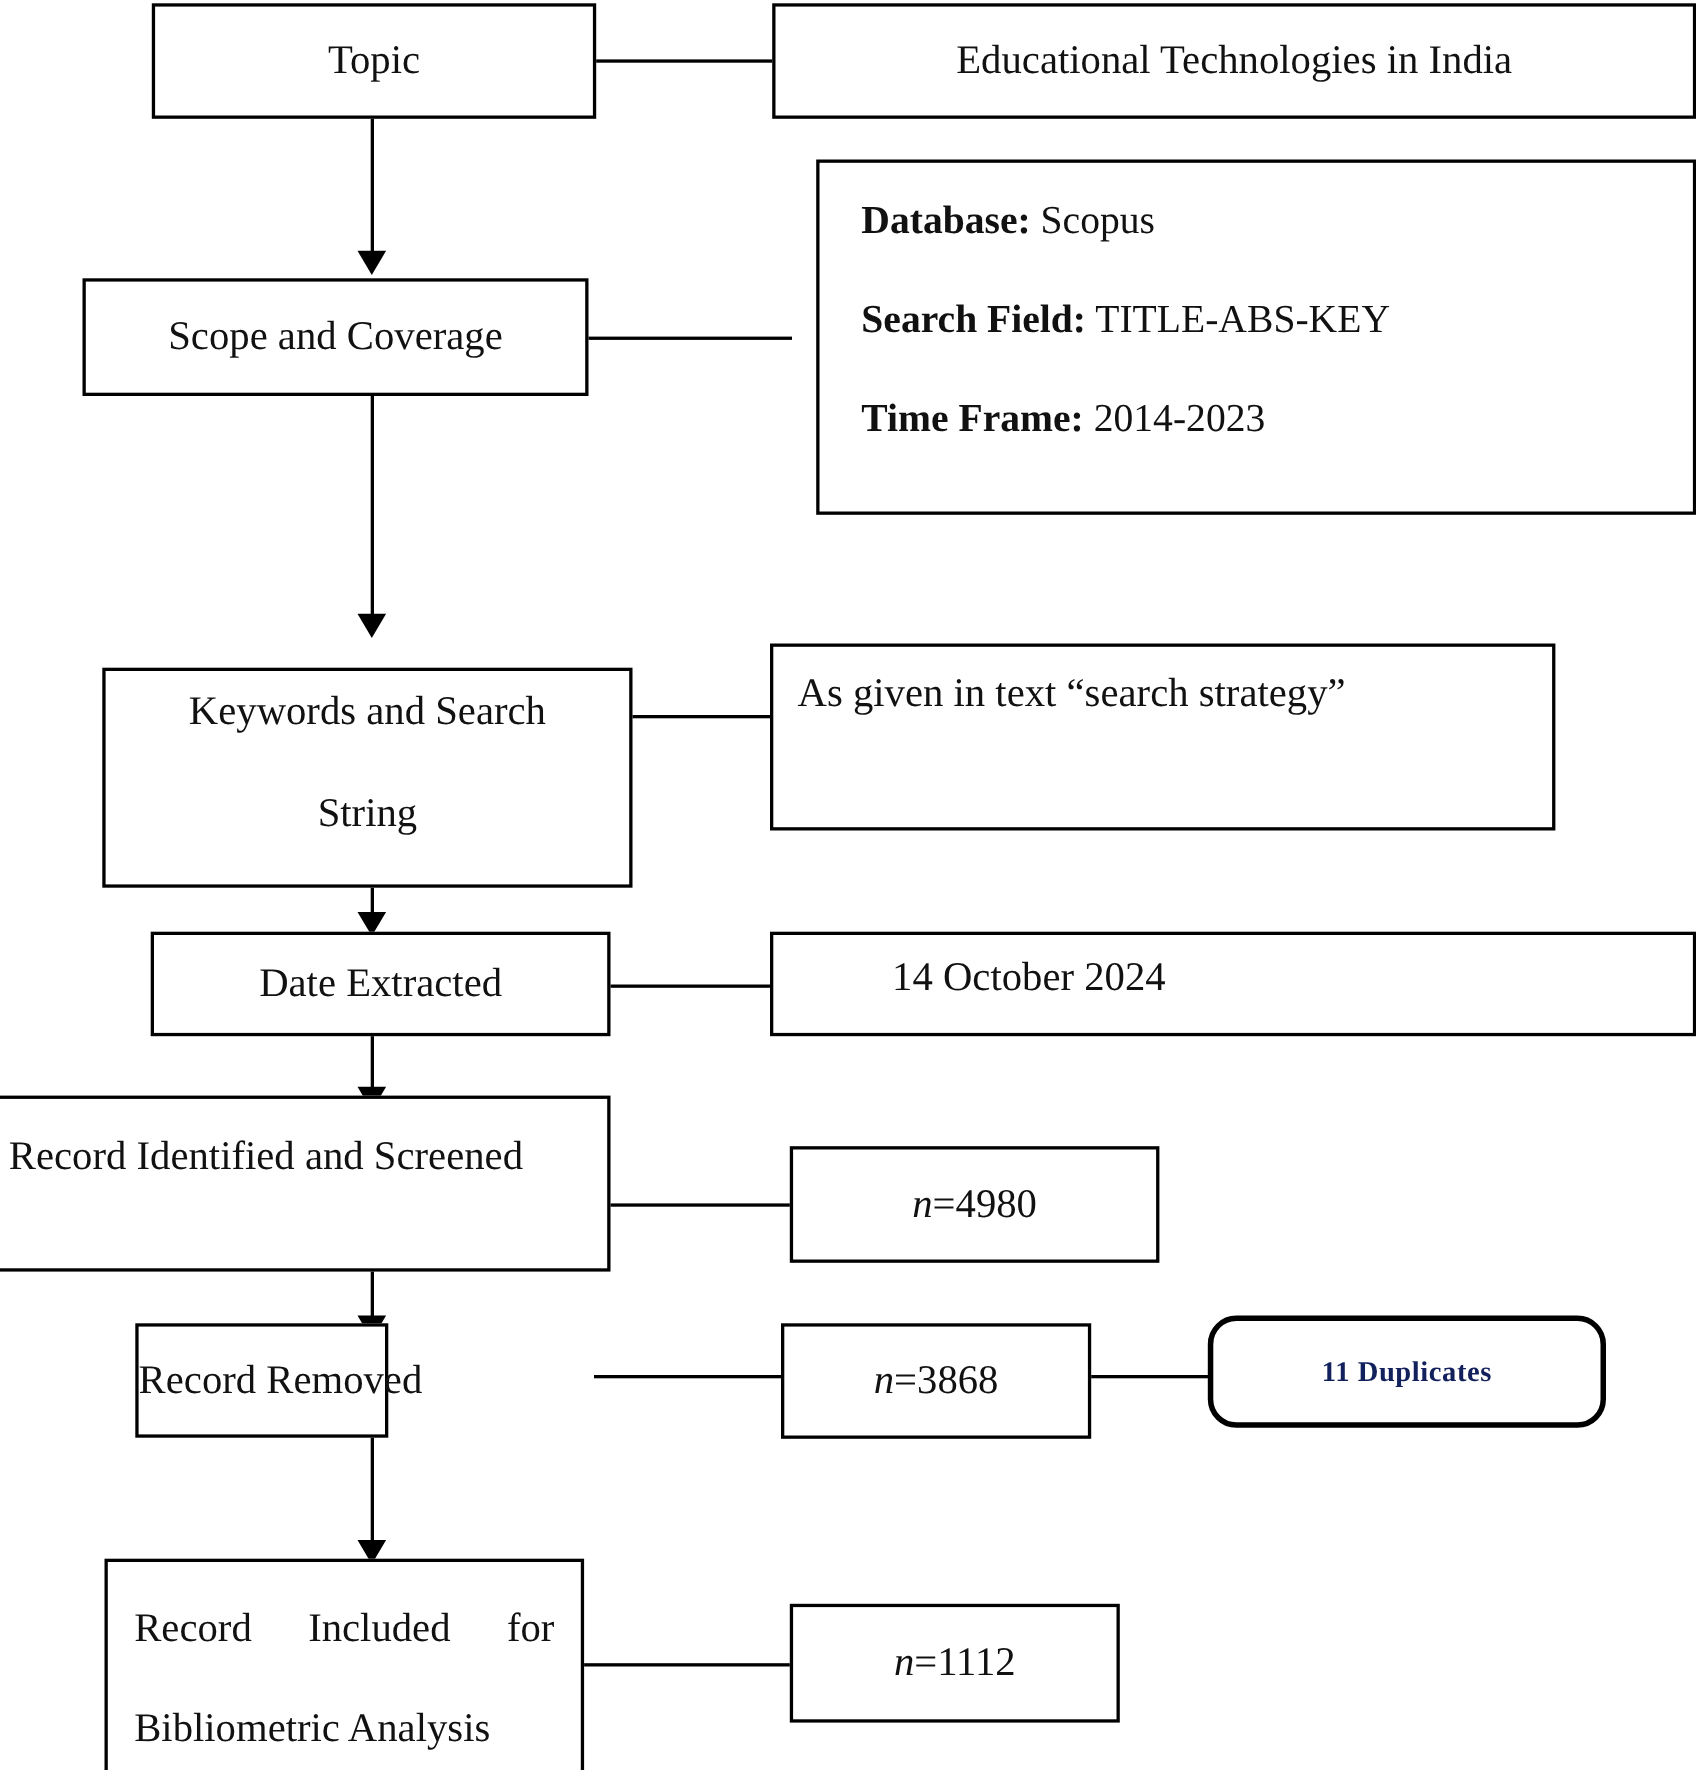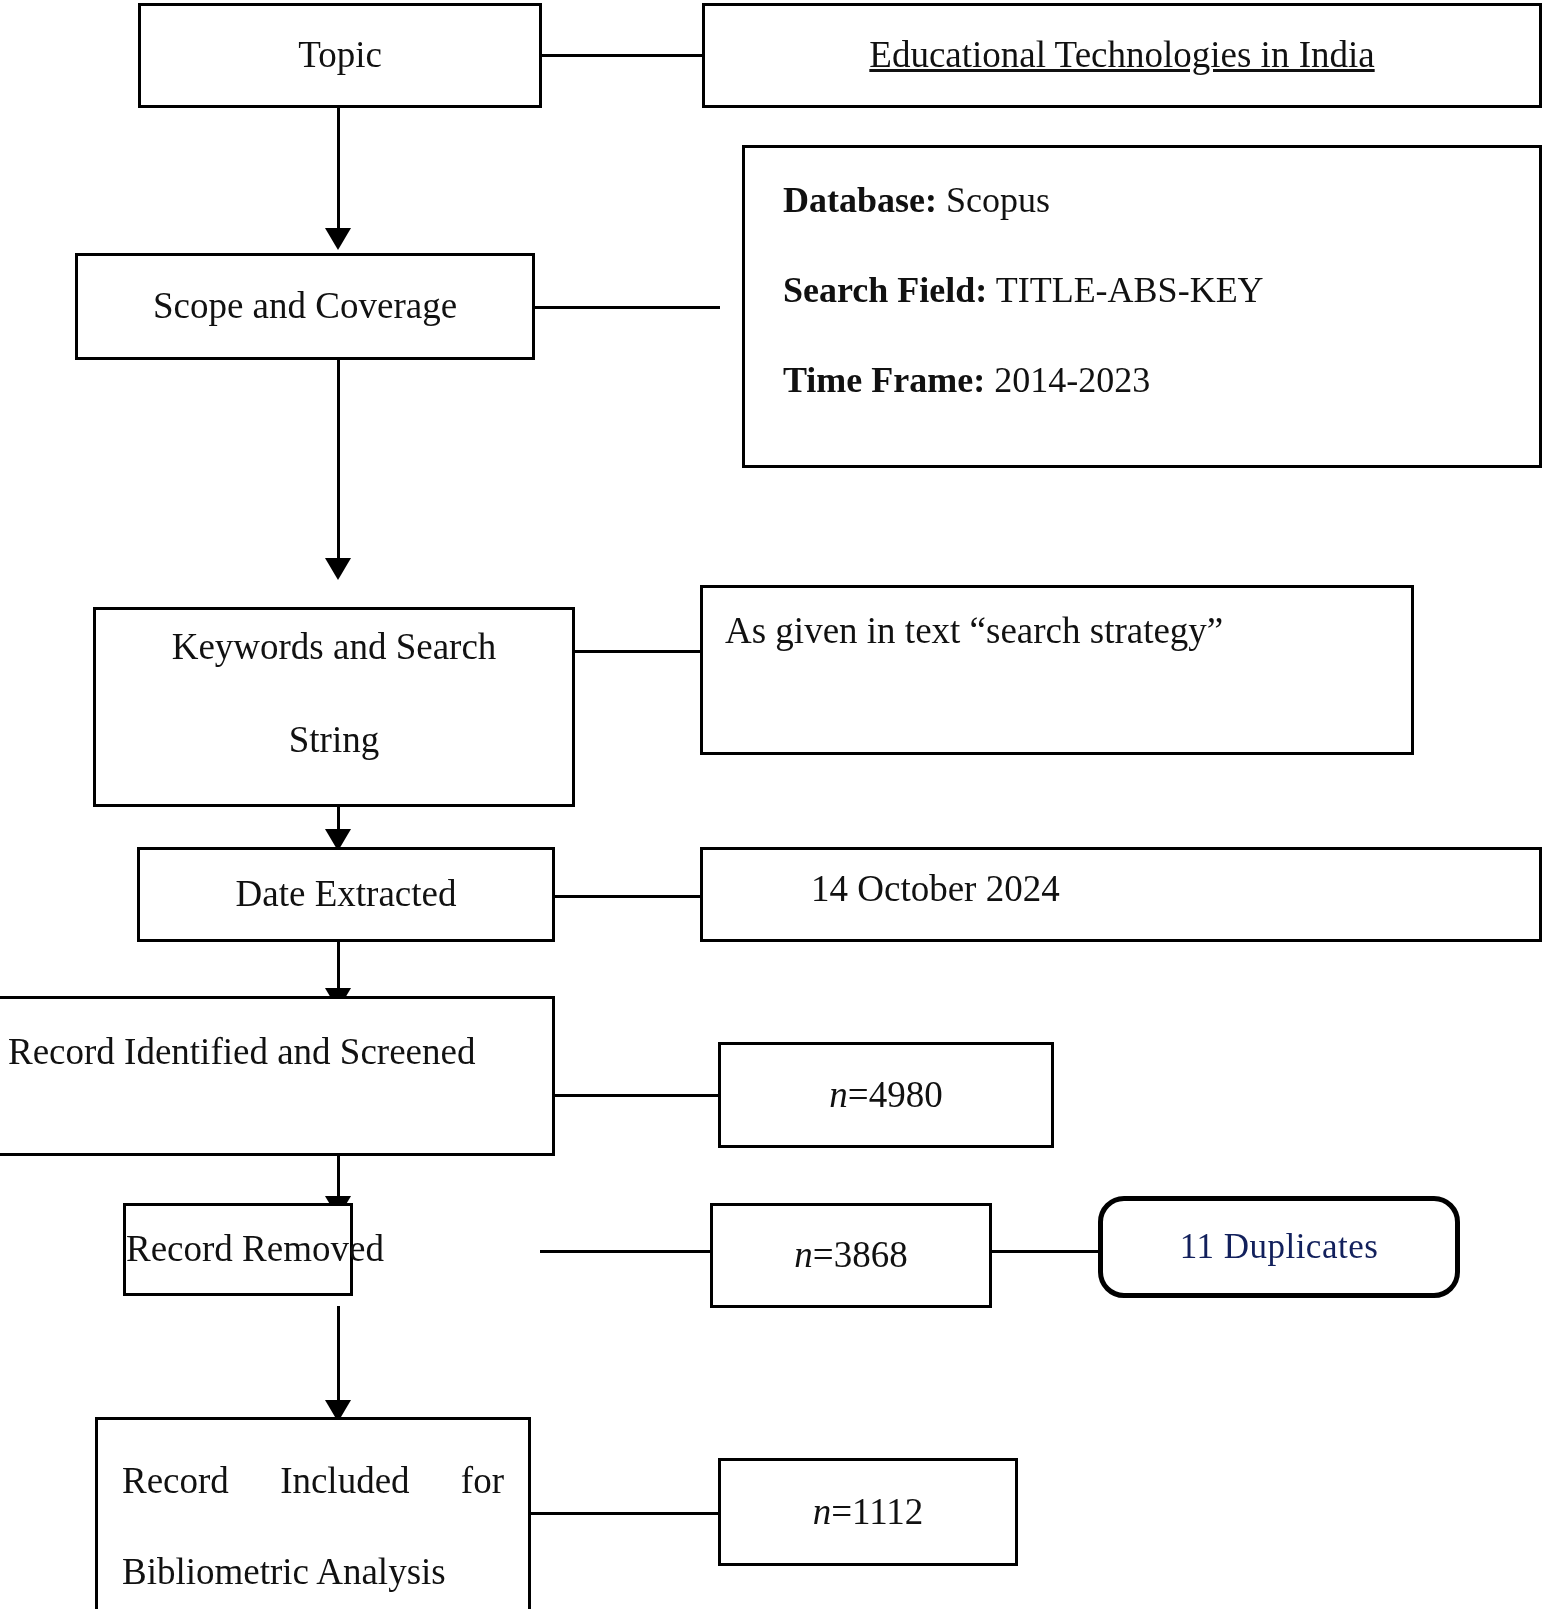--- a/index.html
+++ b/index.html
@@ -62,23 +62,23 @@
     height: 100%;
     width: 100%;
   }
   .two-line .ln { display: block; }
   .just {
     text-align: justify;
     text-align-last: justify;
   }
   .nital { font-style: italic; }
   .dup-text {
-    font-weight: normal;
+    font-weight: bold;
     color: #12205c;
-    font-size: 35px;
+    font-size: 26px;
     letter-spacing: 0.5px;
   }
   
   .hline {
     position: absolute;
     height: 3px;
     background: #000000;
     z-index: 1;
   }
   .vline {
@@ -133,21 +133,21 @@
 
   <div class="vline" style="left:337px; top:1306px; height:104px;"></div>
   <div class="arrowhead" style="left:325px; top:1400px;"></div>
 
   <div class="hline" style="left:528px; top:1512px; width:194px;"></div>
 
   <div class="box center" style="left:138px; top:3px; width:404px; height:105px;">
     <span class="inner">Topic</span>
   </div>
 
-  <div class="box center" style="left:702px; top:3px; width:840px; height:105px;text-decoration:underline;">
+  <div class="box center" style="left:702px; top:3px; width:840px; height:105px;">
     <span class="inner">Educational Technologies in India</span>
   </div>
 
   <div class="box center" style="left:75px; top:253px; width:460px; height:107px;">
     <span class="inner">Scope and Coverage</span>
   </div>
 
   <div class="box topleft" style="left:742px; top:145px; width:800px; height:323px;">
     <div class="inner kv-list">
       <div class="kv-row">
@@ -187,21 +187,21 @@
   <div class="box topleft" style="left:-3px; top:996px; width:558px; height:160px;">
     <span class="inner" style="padding:34px 0 0 8px; display:block;">Record Identified and Screened</span>
   </div>
 
   <div class="box center" style="left:718px; top:1042px; width:336px; height:106px;">
     <span class="inner">
       <i class="nital">n</i><span>=4980</span>
     </span>
   </div>
 
-  <div class="box center" style="left:123px; top:1203px; width:230px; height:93px;">
+  <div class="box center" style="left:123px; top:1203px; width:230px; height:104px;">
     <span class="inner" style="white-space:nowrap;">Record Removed</span>
   </div>
 
   <div class="box center" style="left:700px; top:1203px; width:282px; height:105px;margin-left:10px;">
     <span class="inner">
       <i class="nital">n</i><span>=3868</span>
     </span>
   </div>
 
   <div class="box center rounded" style="left:1098px; top:1196px; width:362px; height:102px;">

